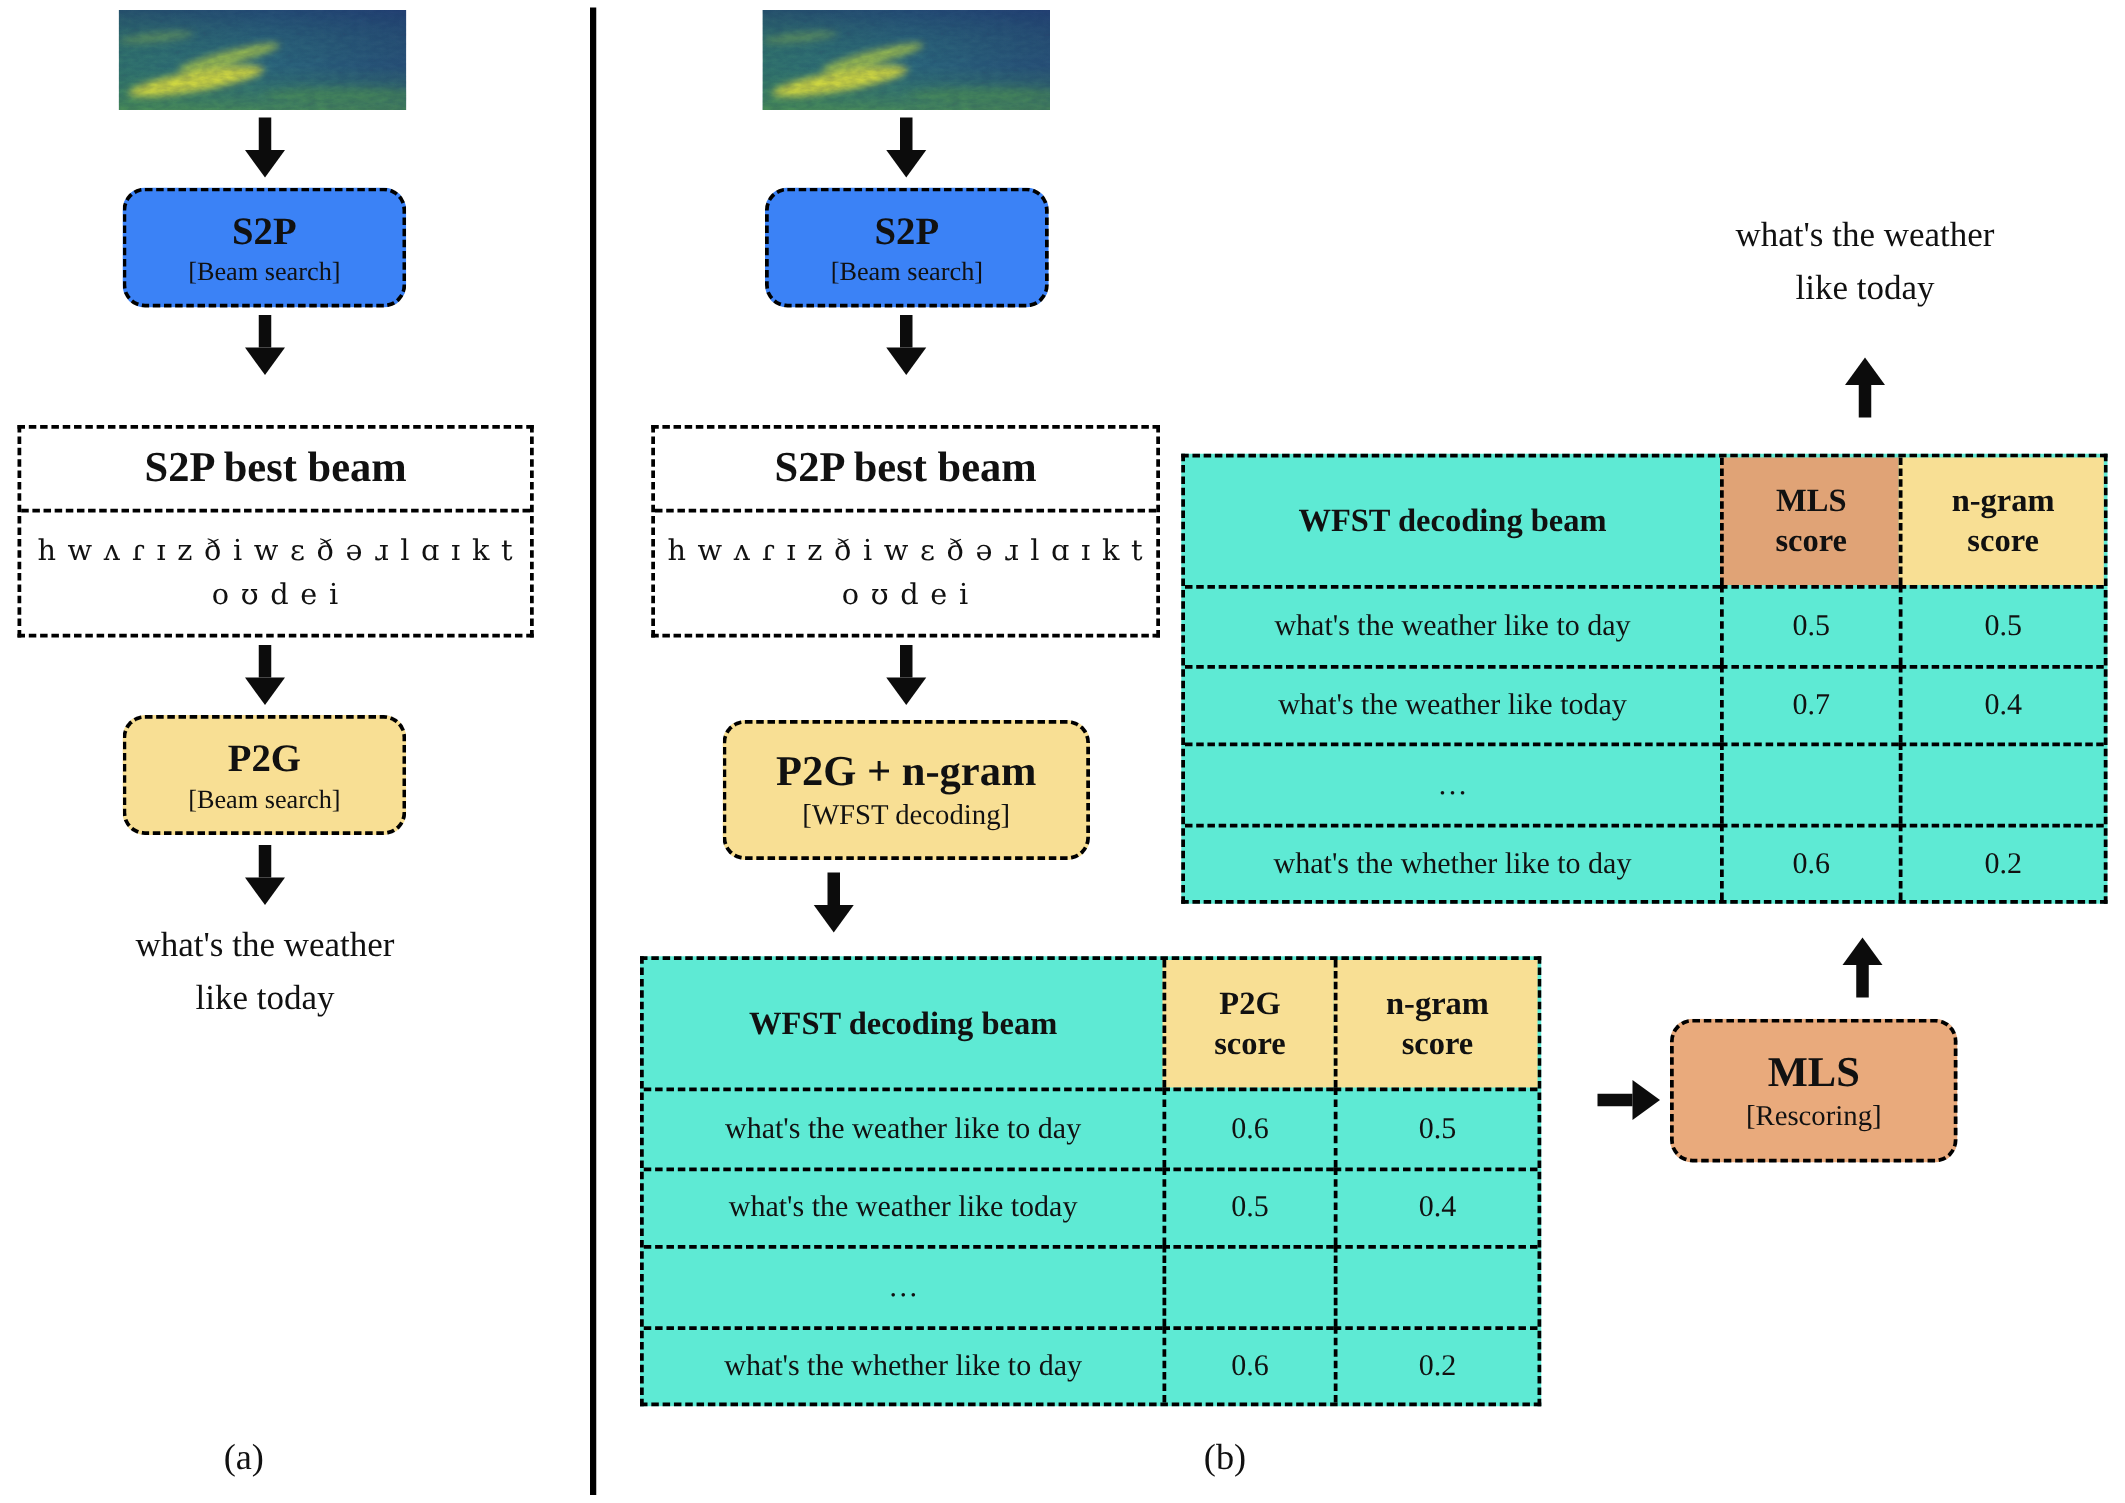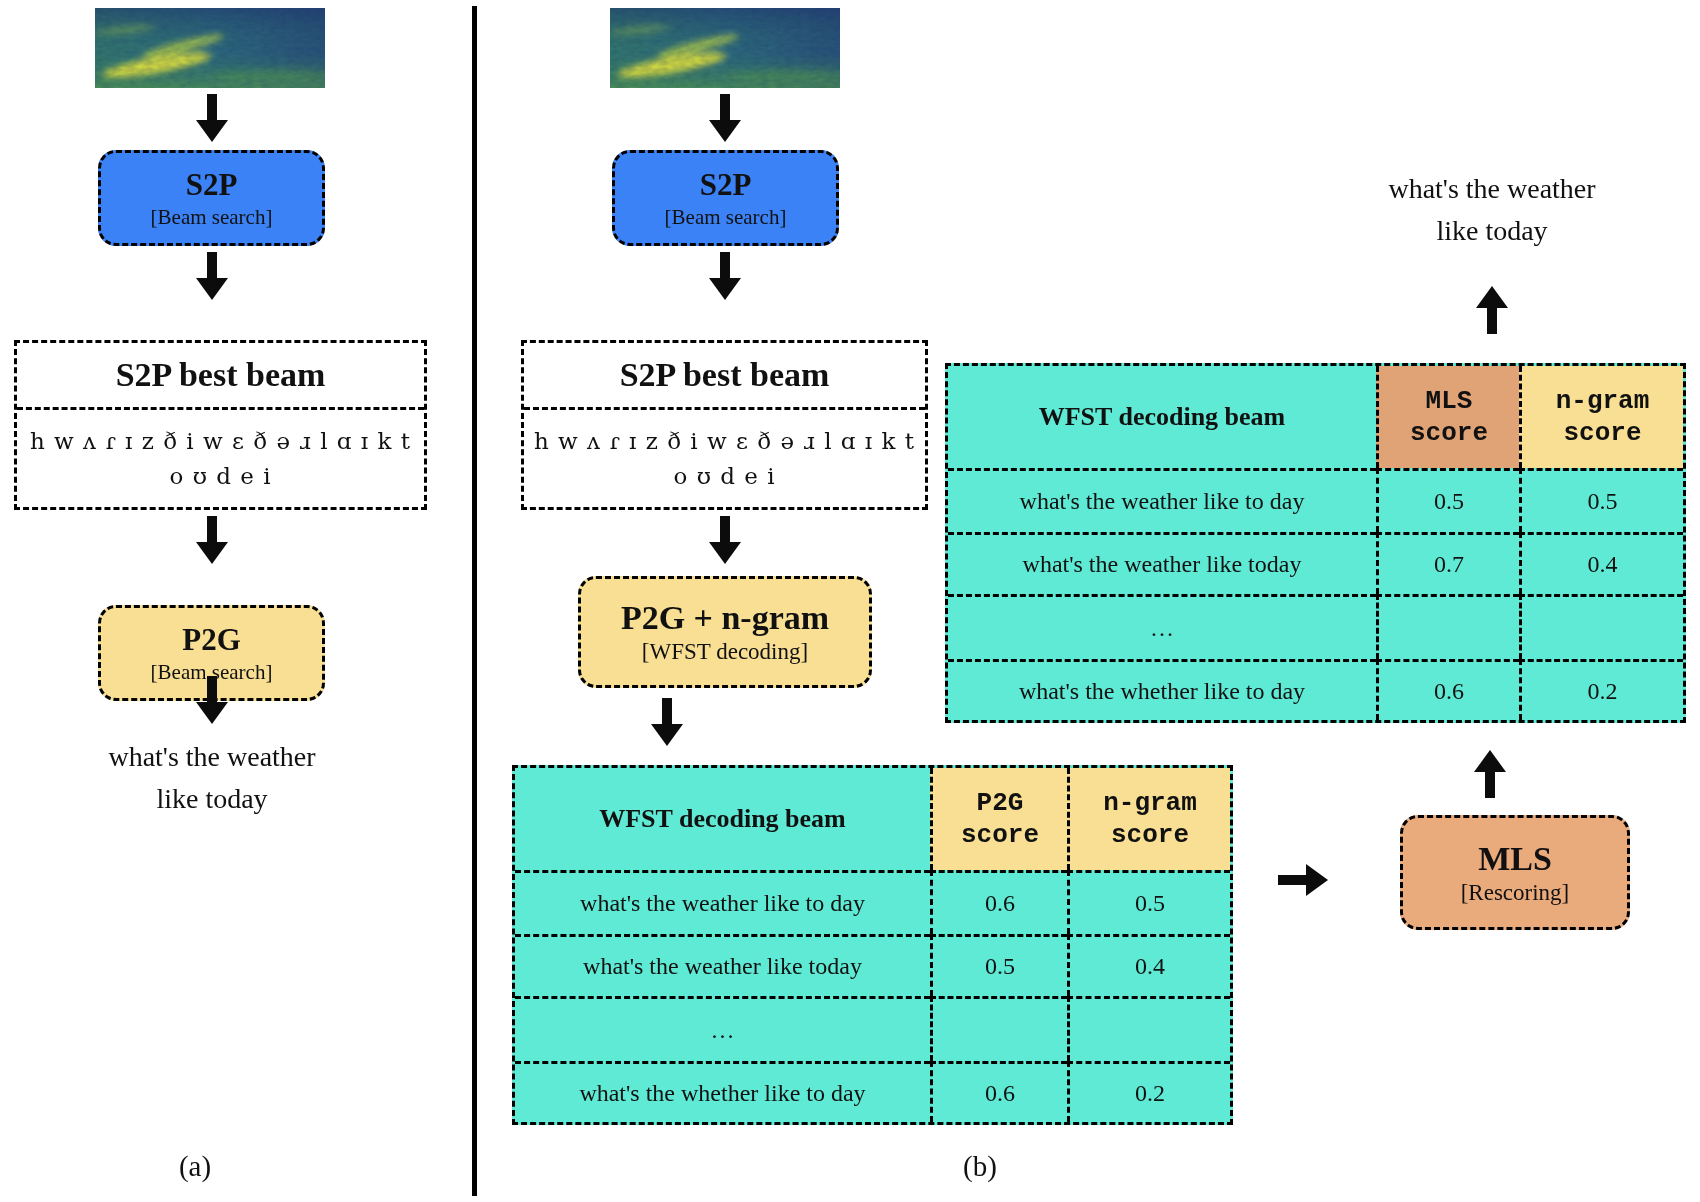--- a/index.html
+++ b/index.html
@@ -43,21 +43,21 @@
   .dtable{position:absolute;display:grid;border:3px dashed #000;background:#5eead4;}
   .t-wfst{grid-template-columns:415px 137px 163px;grid-template-rows:102px 64px 62px 65px 61px;}
   .t-mls{grid-template-columns:428px 143px 164px;grid-template-rows:102px 64px 62px 65px 61px;}
   .cell{display:flex;align-items:center;justify-content:center;text-align:center;font-size:24px;}
   .cell.c1{border-left:3px dashed #000;}
   .cell.c2{border-left:3px dashed #000;}
   .cell.rt{border-top:3px dashed #000;text-align:right;}
   .cell.hdr{font-weight:bold;font-size:26px;line-height:1.25;}
   .hdr-yellow{background:#f8df94;}
   .hdr-orange{background:#e0a376;}
-  .hdr-narrow{padding:0 24px;font-family:Liberation Mono, monospace;}
+  .hdr-narrow{padding:0 24px;}
   
   .flowtext{position:absolute;text-align:center;font-size:28px;line-height:1.5;}
   .panel-label{position:absolute;text-align:center;font-size:29px;}
   .divider{position:absolute;background:#000;}
 </style>
 </head>
 <body>
 
 <div class="canvas">
 
@@ -118,21 +118,21 @@
       <div>h w ʌ ɾ ɪ z ð i w ɛ ð ə ɹ l ɑ ɪ k t</div>
       <div>o ʊ d e i</div>
     </div>
   </div>
 
   <div class="arrow v" style="left:196px;top:516px">
     <span class="shaft-v"></span>
       <span class="head-down"></span>
   </div>
 
-  <div class="pbox yellowbg" style="left:98px;top:605px;width:221px;height:90px">
+  <div class="pbox yellowbg" style="left:98px;top:572px;width:221px;height:90px">
     <div class="t">P2G</div>
     <div class="s">[Beam search]</div>
   </div>
 
   <div class="arrow v" style="left:196px;top:676px">
     <span class="shaft-v"></span>
       <span class="head-down"></span>
   </div>
 
   <div class="flowtext" style="left:32px;top:736px;width:360px">
@@ -214,21 +214,21 @@
     <div class="cell rt">what's the whether like to day</div>
     <div class="cell rt c1">0.6</div>
     <div class="cell rt c2">0.2</div>
   </div>
 
   <div class="arrow" style="left:1278px;top:864px">
     <span class="shaft-h"></span>
       <span class="head-right"></span>
   </div>
 
-  <div class="pbox orangebg" style="left:1400px;top:815px;width:224px;height:109px">
+  <div class="pbox orangebg" style="left:1336px;top:815px;width:224px;height:109px">
     <div class="t" style="font-size:34px">MLS</div>
     <div class="s" style="font-size:23px">[Rescoring]</div>
   </div>
 
   <div class="arrow v" style="left:1474px;top:750px">
     <span class="head-up"></span>
       <span class="shaft-v"></span>
   </div>
 
   <div class="dtable t-mls" style="left:945px;top:363px">

